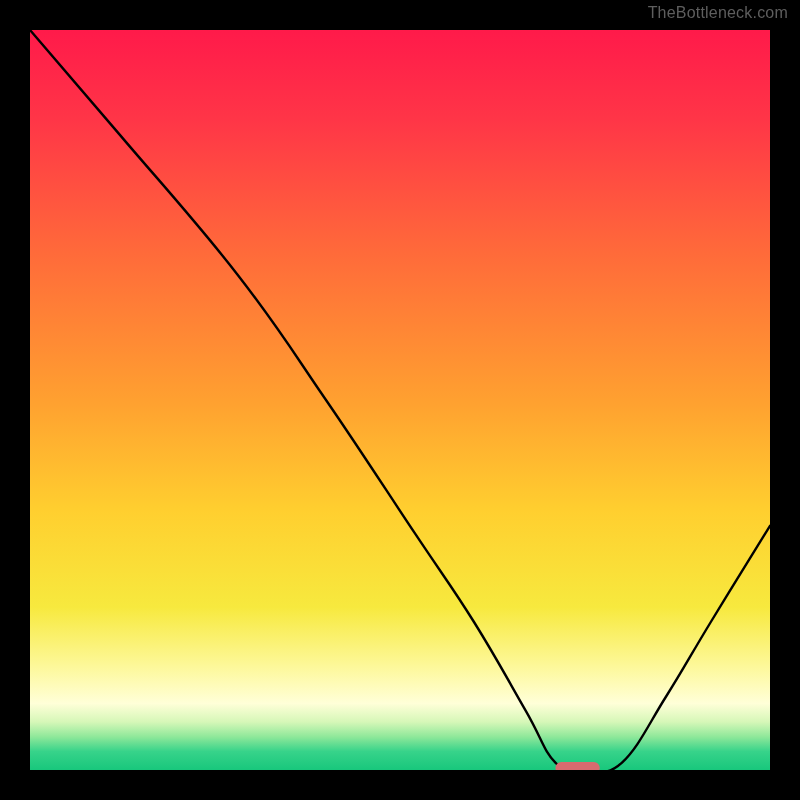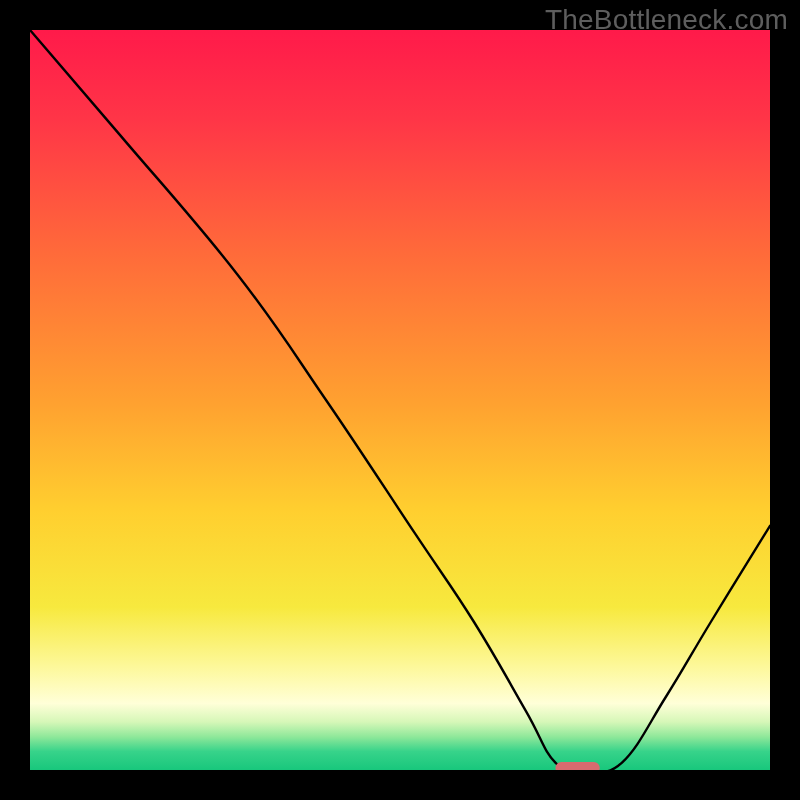--- a/index.html
+++ b/index.html
@@ -12,21 +12,21 @@
   }
   .container {
     position: relative;
     width: 800px;
     height: 800px;
   }
   .watermark {
     position: absolute;
     top: 4px;
     right: 12px;
-    font-size: 28px;
+    font-size: 16px;
     font-weight: 500;
     color: #5e5e5e;
     letter-spacing: 0.2px;
     z-index: 3;
   }
   svg {
     display: block;
   }
 </style>
 </head>

